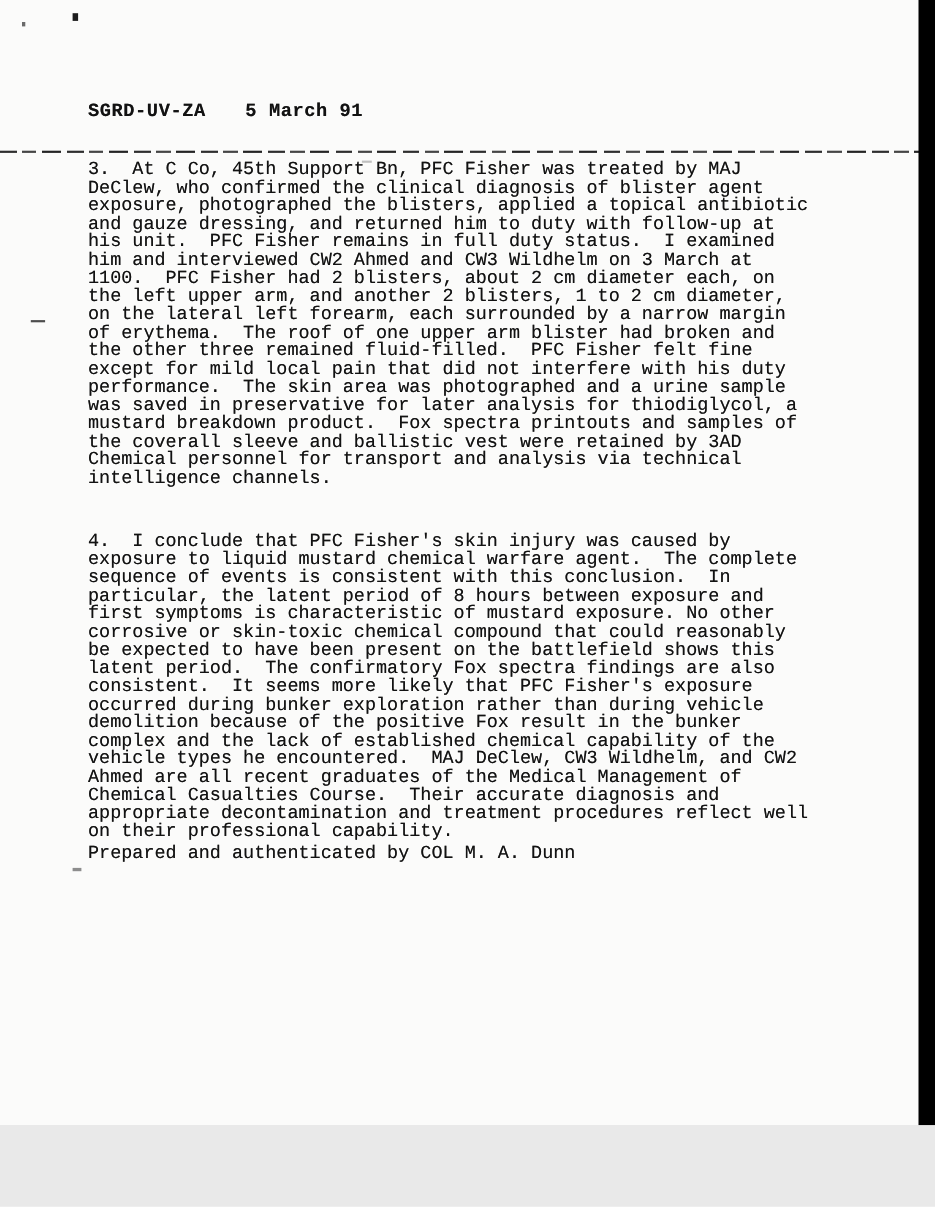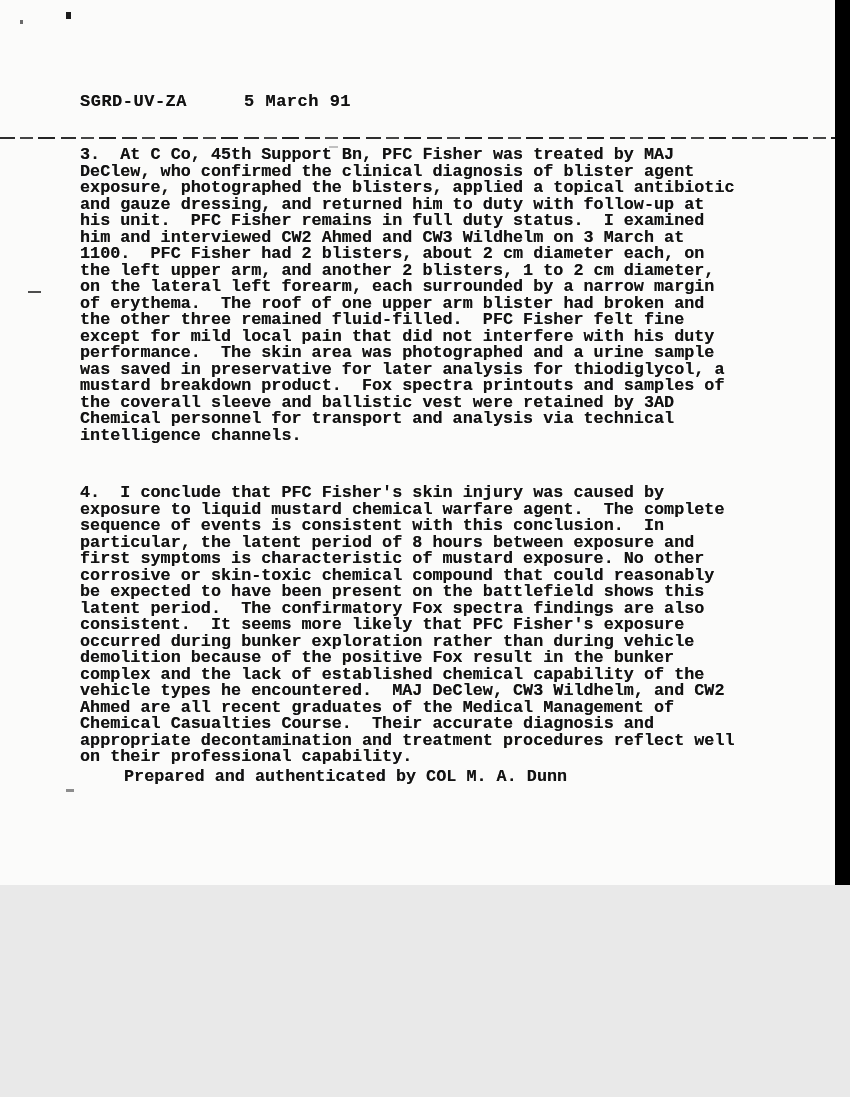--- a/index.html
+++ b/index.html
@@ -3,71 +3,71 @@
 <meta charset="utf-8">
 <style>
   html, body {
     margin: 0;
     padding: 0;
     background: #e9e9e9;
   }
   .page {
     position: relative;
     width: 850px;
-    height: 885px;
+    height: 1023px;
     background: #fbfbfa;
     overflow: hidden;
     font-family: "Liberation Mono", "DejaVu Sans Mono", monospace;
     font-weight: 700;
     color: #121212;
   }
   
   .typed {
     position: absolute;
     margin: 0;
     white-space: pre;
     font-family: inherit;
-    font-weight: 700;
+    font-weight: 400;
     font-size: 16.8px;
     line-height: 16.5px;
     letter-spacing: 0px;
     color: #121212;
     text-shadow: 0 0 0.5px rgba(10,10,10,0.6);
   }
   .doc-header {
     position: absolute;
     top: 93px;
     left: 80px;
     display: flex;
     align-items: baseline;
     font-size: 17px;
     line-height: 18px;
     letter-spacing: 0.5px;
     text-shadow: 0 0 0.5px rgba(10,10,10,0.6);
   }
-  .doc-header .date { margin-left: 57px; }
+  .doc-header .date { margin-left: 36px; }
   .sep-line {
     position: absolute;
     top: 137px;
     left: 0;
     width: 836px;
     height: 2px;
     background-image: repeating-linear-gradient(
       90deg,
       #2e2e2e 0px, #2e2e2e 15px,
       rgba(0,0,0,0) 15px, rgba(0,0,0,0) 20px,
       #454545 20px, #454545 33px,
       rgba(0,0,0,0) 33px, rgba(0,0,0,0) 38px,
       #242424 38px, #242424 55px,
       rgba(0,0,0,0) 55px, rgba(0,0,0,0) 61px
     );
   }
   .para-3 { top: 147px; left: 80px; }
   .para-4 { top: 485px; left: 80px; }
-  .signature { top: 769px; left: 80px; margin-left: 44px; }
+  .signature { top: 769px; left: 80px; }
   .scan-bar-right {
     position: absolute;
     top: 0;
     left: 835px;
     width: 15px;
     height: 1097px;
     background: #000;
   }
   .scan-bar-bottom {
     position: absolute;

